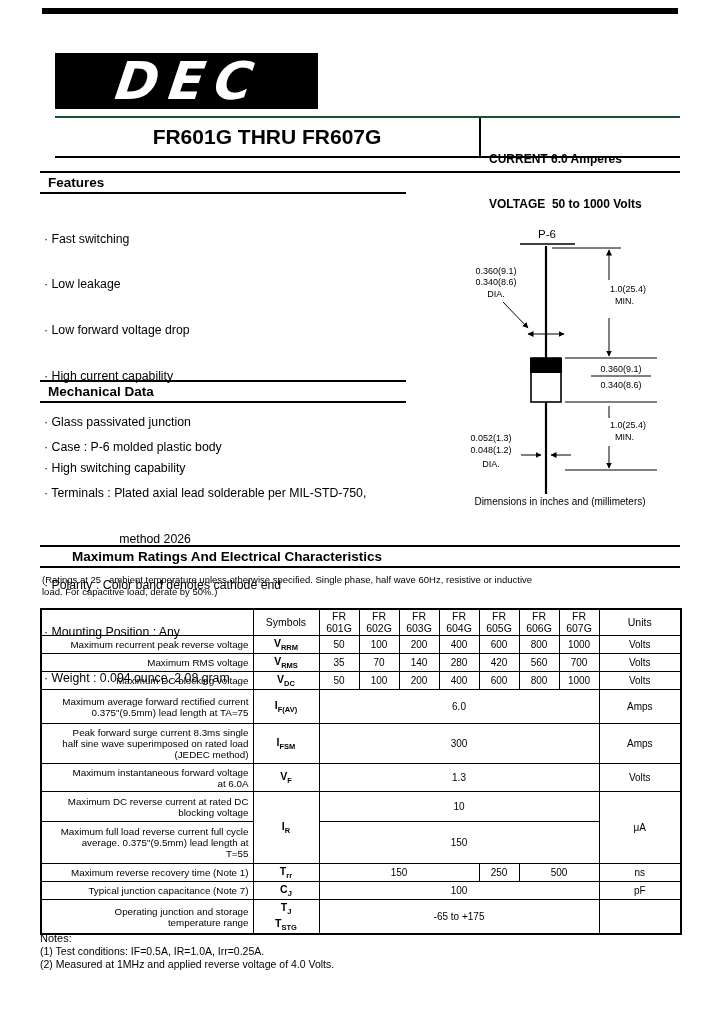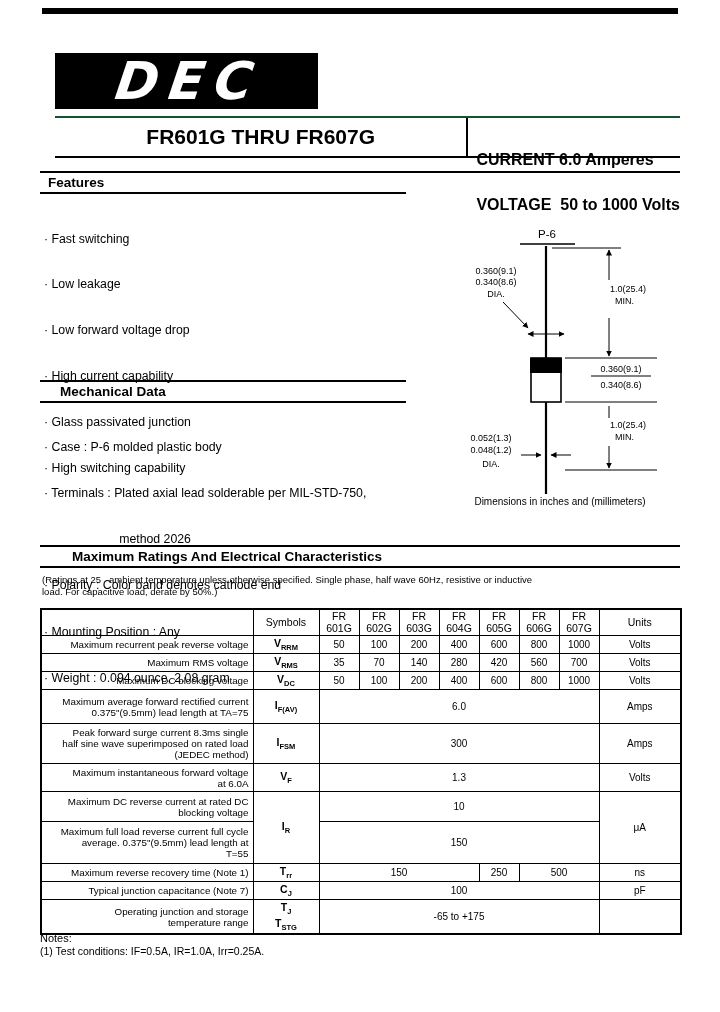--- a/index.html
+++ b/index.html
@@ -10,21 +10,21 @@
   }
   .top-rule { position: absolute; left: 42px; top: 8px; width: 636px; height: 6px; background: #000; }
   .logo { position: absolute; left: 55px; top: 53px; width: 263px; height: 56px; background: #000;
           display: flex; align-items: center; justify-content: center; overflow: hidden; }
   .logo-text { color: #fff; font-family: "DejaVu Sans", sans-serif; font-weight: bold; font-style: italic;
                font-size: 52px; line-height: 1; letter-spacing: 10px; transform: skewX(-8deg); padding-left: 6px; }
   .title-box { position: absolute; left: 55px; top: 116px; width: 625px; height: 42px;
                border-top: 2px solid #14532d; border-bottom: 2px solid #000; display: flex; }
   .title-main { width: 424px; display: flex; align-items: center; justify-content: center;
                 font-size: 21px; font-weight: bold; }
-  .title-specs { flex: 1; border-left: 2px solid #000; padding: 4px 0 0 8px; font-size: 16px;
+  .title-specs { flex: 1; border-left: 2px solid #000; padding: 4px 0 0 8px; font-size: 12px;
                  font-weight: bold; line-height: 15px; white-space: pre; }
   .rule { position: absolute; background: #000; }
   .sec-title { position: absolute; font-size: 13.5px; font-weight: bold; }
   .features-list { position: absolute; left: 44px; top: 201px; font-size: 12.3px; line-height: 15.3px; white-space: pre; }
   .mech-list { position: absolute; left: 44px; top: 409px; font-size: 12.3px; line-height: 15.4px; white-space: pre; }
   .diagram { position: absolute; left: 425px; top: 222px; }
   .diagram text { font-family: "Liberation Sans", sans-serif; fill: #000; }
   .ratings-note { position: absolute; left: 42px; top: 574px; width: 625px; font-size: 9.5px;
                   line-height: 11.5px; white-space: pre-wrap; }
   table.ratings { position: absolute; left: 40px; top: 608px; width: 640px; border-collapse: collapse;
@@ -113,21 +113,21 @@
       <text x="66" y="231" text-anchor="middle">0.048(1.2)</text>
       <text x="66" y="245" text-anchor="middle">DIA.</text>
       <line x1="96" y1="233" x2="116" y2="233" stroke="#000" stroke-width="1" marker-end="url(#ah)"></line>
       <line x1="146" y1="233" x2="126" y2="233" stroke="#000" stroke-width="1" marker-end="url(#ah)"></line>
 
       <text x="135" y="283" text-anchor="middle" font-size="10">Dimensions in inches and (millimeters)</text>
     </g>
   </svg>
 
   <div class="rule" style="left:40px; top:380px; width:366px; height:2px;"></div>
-  <div class="sec-title" style="left:48px; top:384px;margin-left:12px;">Mechanical Data</div>
+  <div class="sec-title" style="left:48px; top:384px;">Mechanical Data</div>
   <div class="rule" style="left:40px; top:401px; width:366px; height:2px;"></div>
 
   <div class="mech-list">
     <div>· Case : P-6 molded plastic body</div>
     <div>· Terminals : Plated axial lead solderable per MIL-STD-750,</div>
     <div>                      method 2026</div>
     <div>· Polarity : Color band denotes cathode end</div>
     <div>· Mounting Position : Any</div>
     <div>· Weight : 0.094 ounce, 2.08 gram</div>
   </div>
@@ -266,15 +266,16 @@
         </td>
         <td colspan="7">-65 to +175</td>
         <td></td>
       </tr>
     </tbody>
   </table>
 
   <div class="notes">
     <div class="notes-head">Notes:</div>
     <div>(1) Test conditions: IF=0.5A, IR=1.0A, Irr=0.25A.</div>
+    <div>(2) Measured at 1MHz and applied reverse voltage of 4.0 Volts.</div>
   </div>
 
 </div>
 
 </body></html>

